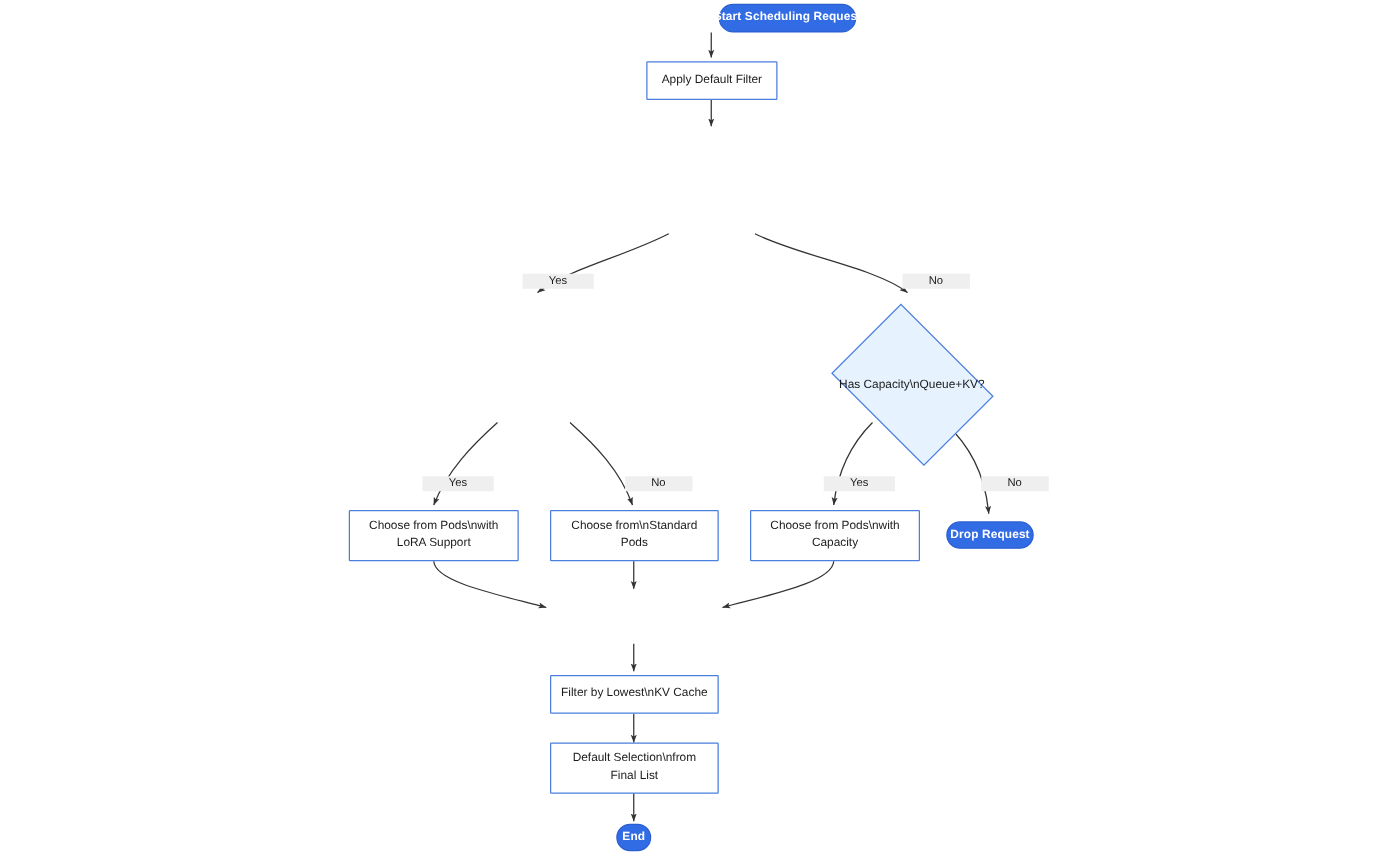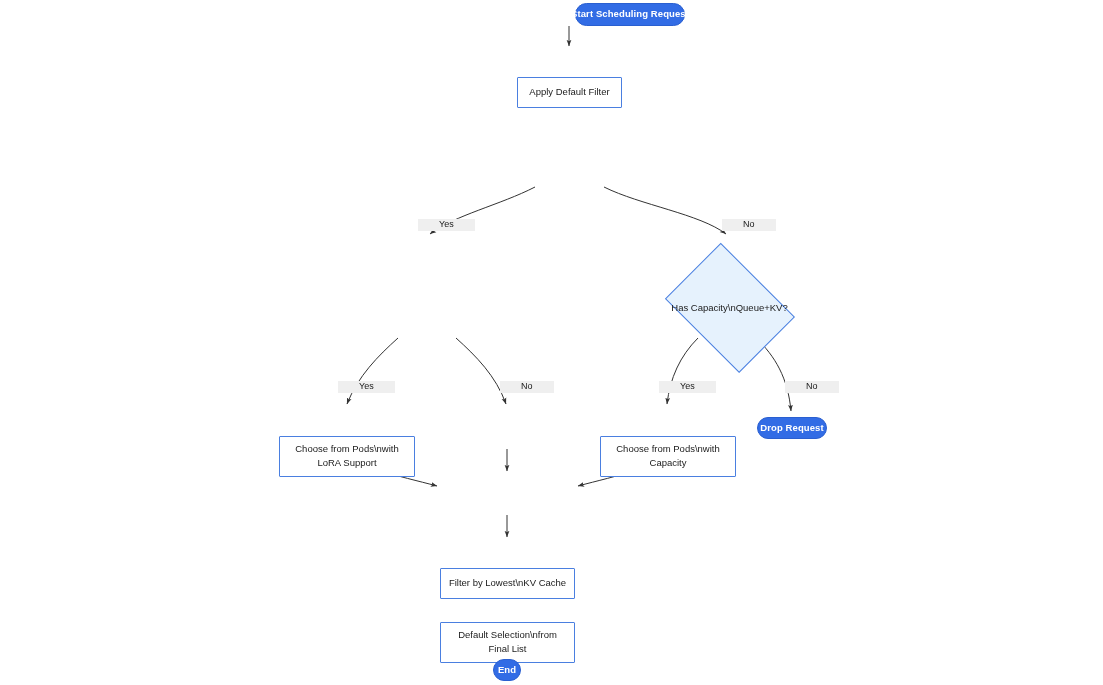--- a/index.html
+++ b/index.html
@@ -51,21 +51,20 @@
     padding: 0 10px;
     white-space: nowrap;
   }
   
   .node-process {
     background: #ffffff;
     border: 1.2px solid #4a7fe0;
     border-radius: 1px;
     color: #1a1a1a;
     font-size: 9.5px;
-    margin-top: 28px;
   }
   .node-process .label-lines {
     display: block;
   }
   .node-process .label-lines .ln {
     display: block;
     padding: 1.5px 0;
   }
   
   .node-decision {
@@ -159,20 +158,26 @@
     <span class="diamond-text">Has Capacity\nQueue+KV?</span>
   </div>
 
   <div class="node node-process" style="left:279px; top:408px; width:136px; height:41px;">
     <span class="label-lines">
       <span class="ln">Choose from Pods\nwith</span>
       <span class="ln">LoRA Support</span>
     </span>
   </div>
 
+  <div class="node node-process" style="left:440px; top:408px; width:135px; height:41px;">
+    <span class="label-lines">
+      <span class="ln">Choose from\nStandard</span>
+      <span class="ln">Pods</span>
+    </span>
+  </div>
 
   <div class="node node-process" style="left:600px; top:408px; width:136px; height:41px;">
     <span class="label-lines">
       <span class="ln">Choose from Pods\nwith</span>
       <span class="ln">Capacity</span>
     </span>
   </div>
 
   <div class="node node-terminal" style="left:757px; top:417px; width:70px; height:22px;">
     <span>Drop Request</span>

